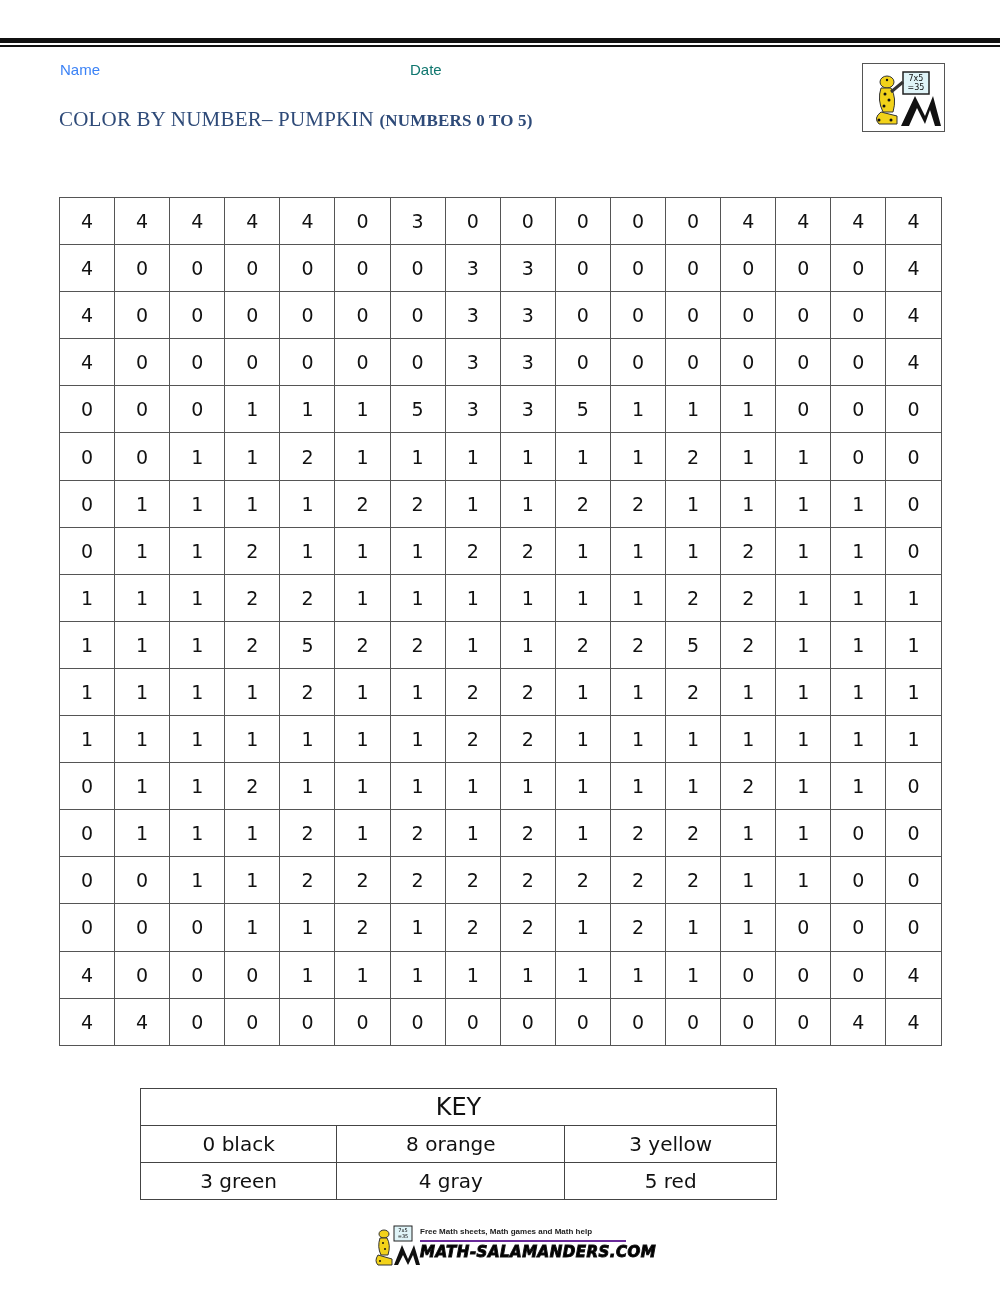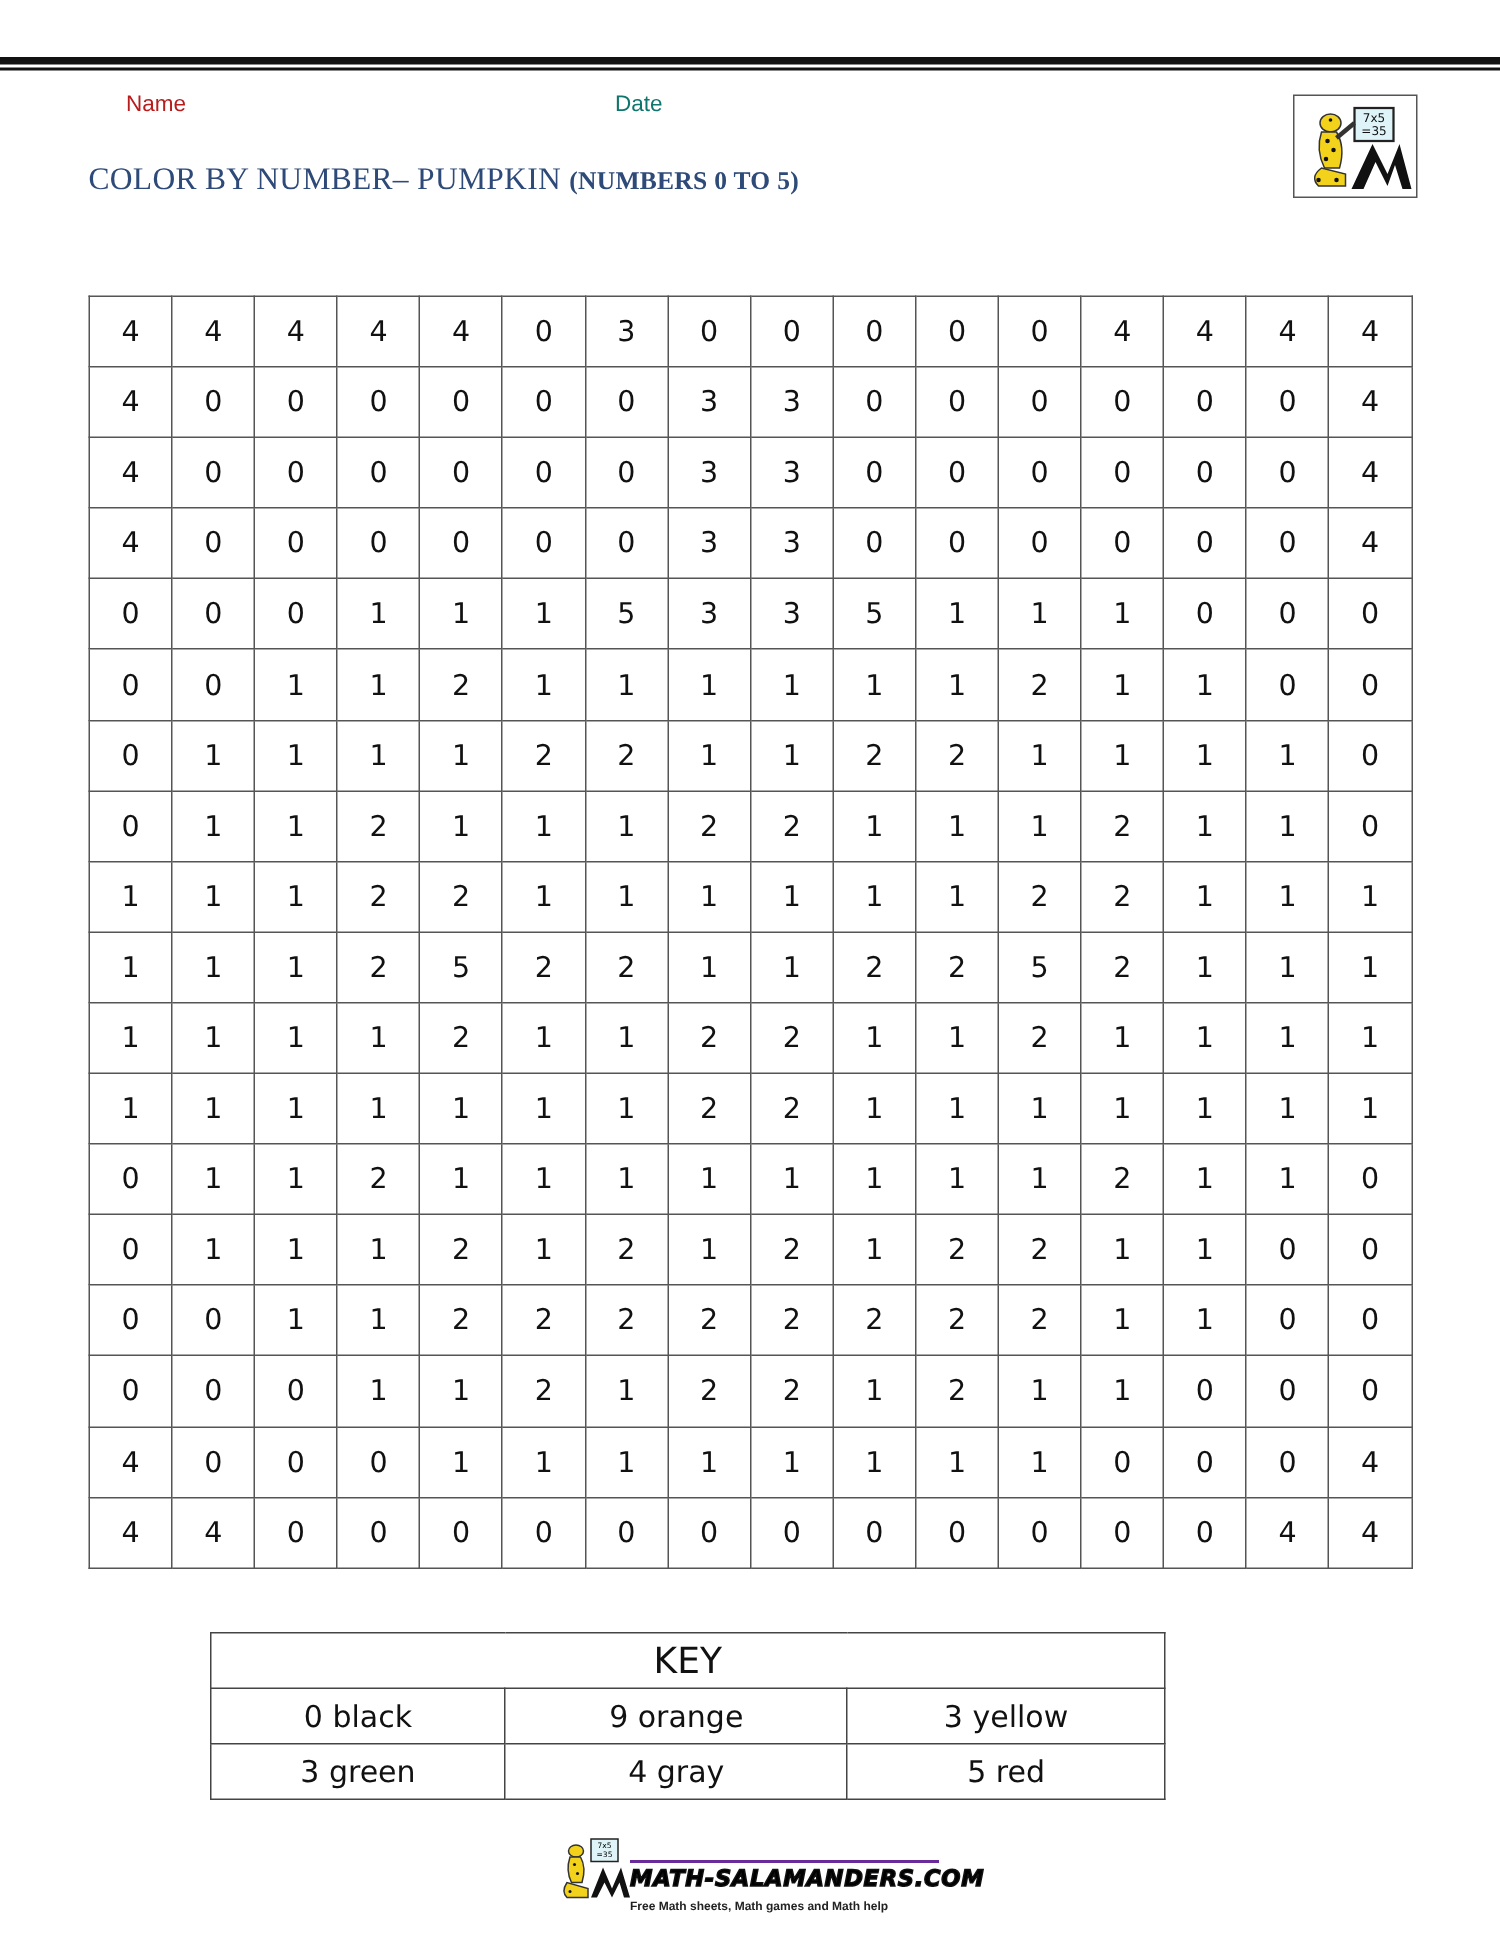--- a/index.html
+++ b/index.html
@@ -2,38 +2,38 @@
 <html><head>
   <meta charset="utf-8">
   <style>
     * { box-sizing: border-box; margin: 0; padding: 0; }
     html, body { width: 1000px; height: 1294px; background: #ffffff; overflow: hidden; }
     body { position: relative; font-family: "Liberation Sans", sans-serif; color: #111; }
 
     .top-rule-thick { position: absolute; left: 0; top: 38px; width: 1000px; height: 5px; background: #111; }
     .top-rule-thin { position: absolute; left: 0; top: 45px; width: 1000px; height: 2px; background: #111; }
 
-    .name-label { position: absolute; left: 60px; top: 61px; font-size: 15px; color: #b91c1c; margin-left: 24px; }
+    .name-label { position: absolute; left: 60px; top: 61px; font-size: 15px; color: #3b82f6; }
     .date-label { position: absolute; left: 410px; top: 61px; font-size: 15px; color: #0f766e; }
 
     .title { position: absolute; left: 59px; top: 107px; font-family: "Liberation Serif", "DejaVu Serif", serif; font-size: 21px; color: #2e4a78; letter-spacing: 0.2px; white-space: nowrap; }
     .title .sub { font-size: 17px; font-weight: bold; }
 
     .logo-box { position: absolute; left: 862px; top: 63px; width: 83px; height: 69px; border: 1px solid #555; background: #fff; }
     .logo-box svg { position: absolute; left: 4px; top: 4px; }
 
     .grid { position: absolute; left: 59px; top: 197px; border-collapse: collapse; }
     .grid td { width: 55.1px; height: 47.1px; border: 1px solid #555; text-align: center; vertical-align: middle; font-size: 19px; color: #111; font-family: "DejaVu Sans", sans-serif; }
 
     .key { position: absolute; left: 140px; top: 1088px; width: 637px; border-collapse: collapse; }
     .key td { border: 1px solid #444; text-align: center; font-size: 20px; height: 37px; color: #111; font-family: "DejaVu Sans", sans-serif; }
     .key td.key-head { height: 37px; font-size: 24px; }
 
     .footer { position: absolute; left: 372px; top: 1225px; width: 260px; height: 45px; }
-    .footer-tag { position: absolute; left: 48px; top: 2px; font-size: 8px; font-weight: bold; color: #222; white-space: nowrap; margin-top: 39px; }
+    .footer-tag { position: absolute; left: 48px; top: 2px; font-size: 8px; font-weight: bold; color: #222; white-space: nowrap; }
     .footer-line { position: absolute; left: 48px; top: 15px; width: 206px; height: 2px; background: #6a2a9a; }
     .footer-site { position: absolute; left: 48px; top: 18px; font-size: 15px; font-weight: bold; font-style: italic; color: #000000; -webkit-text-stroke: 1px #111; letter-spacing: 0.5px; white-space: nowrap; font-family: "DejaVu Sans", sans-serif; }
     .footer svg { position: absolute; left: 0; top: 0; }
   </style>
 </head>
 <body>
 
 <div class="top-rule-thick"></div>
 <div class="top-rule-thin"></div>
 
@@ -390,21 +390,21 @@
     </tbody>
 </table>
 
 <table class="key">
   <tbody>
       <tr>
         <td class="key-head" colspan="3">KEY</td>
       </tr>
   <tr>
     <td>0 black</td>
-    <td>9 orange</td>
+    <td>8 orange</td>
     <td>3 yellow</td>
   </tr>
   <tr>
     <td>3 green</td>
     <td>4 gray</td>
     <td>5 red</td>
   </tr>
 </tbody>
   </table>
 

